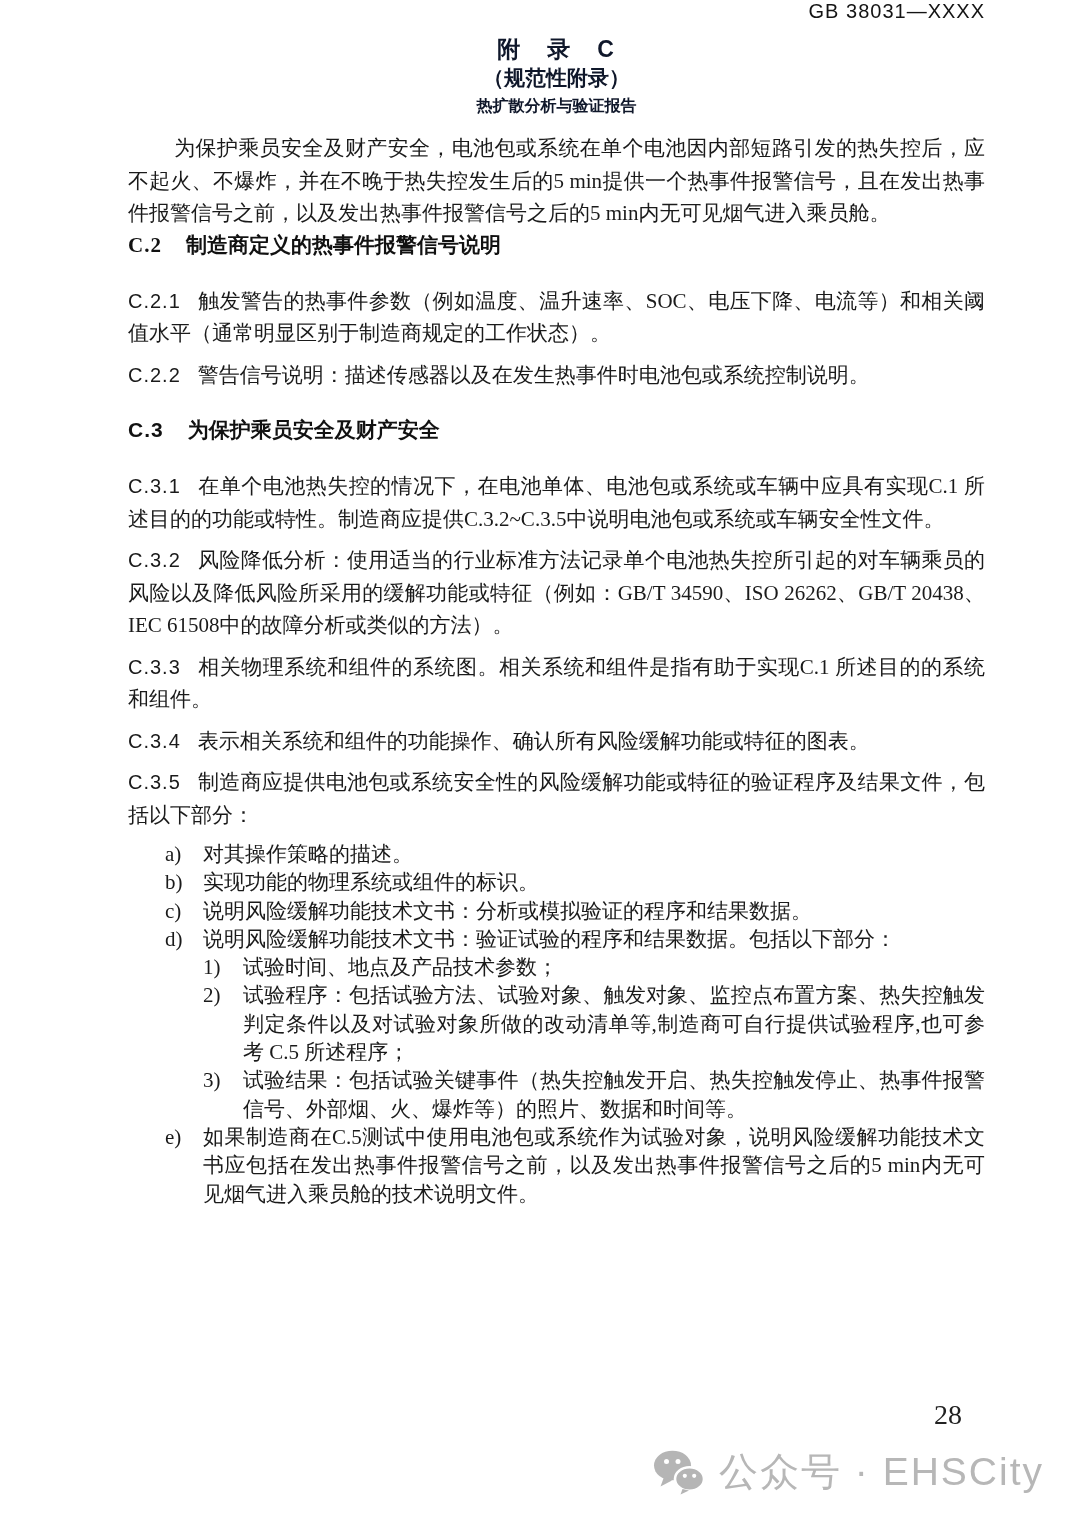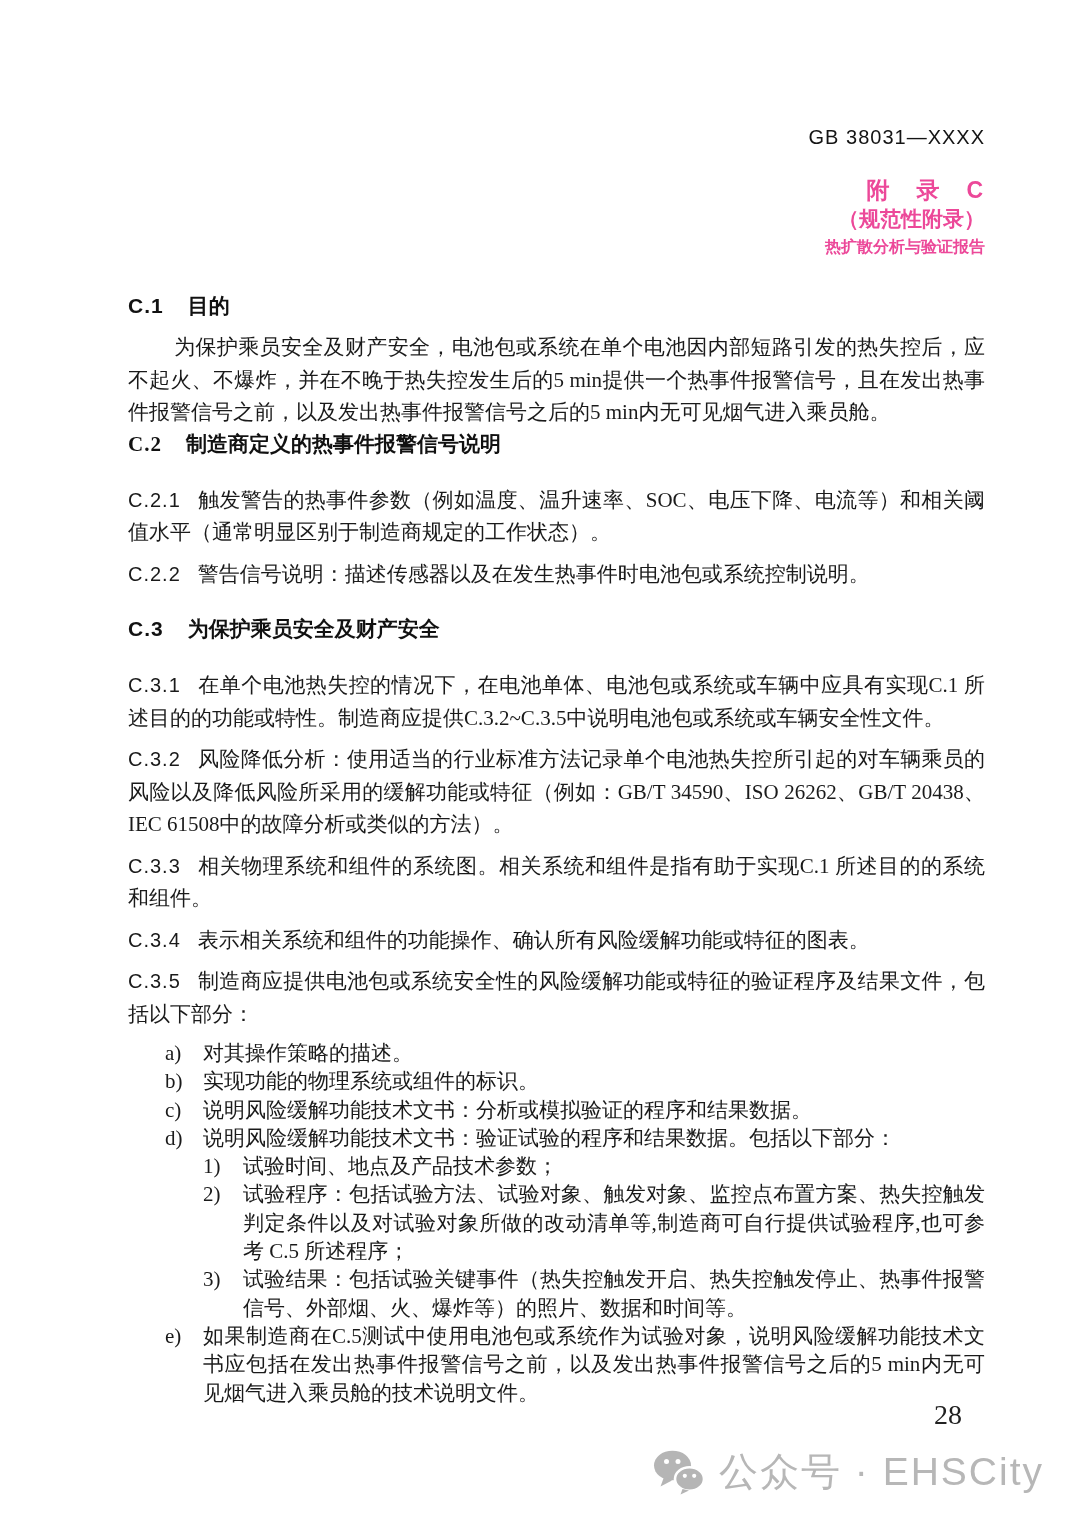--- a/index.html
+++ b/index.html
@@ -10,34 +10,33 @@
     font-family:"Liberation Serif","DejaVu Serif",serif;
     color:#1a1a1a;
     overflow:hidden;
   }
   .content{
     position:absolute;
     left:128px;right:95px;top:0;
   }
   
   .doc-code{
-    margin-top:126px;
     text-align:right;
     font-family:"Liberation Sans","DejaVu Sans",sans-serif;
     font-size:20px;
     letter-spacing:1px;
     color:#141414;
   }
   
   .title-block{
-    margin-top:26px;
-    text-align:right;
+    margin-top:11px;
+    text-align:center;
     font-family:"Liberation Sans","DejaVu Sans",sans-serif;
     font-weight:bold;
-    color:#ec4899;
+    color:#0f172a;
   }
   .title-block .t1{font-size:23px;line-height:30px;letter-spacing:2px;}
   .title-block .t2{font-size:21px;line-height:28px;}
   .title-block .t3{font-size:16px;line-height:28px;}
   
   .sec-heading{
     font-family:"Liberation Sans","DejaVu Sans",sans-serif;
     font-weight:bold;
     font-size:21px;
     color:#111;
@@ -115,23 +114,20 @@
   <div class="content">
 
     <div class="doc-code">GB 38031—XXXX</div>
 
     <div class="title-block">
       <div class="t1">附　录　C</div>
       <div class="t2">（规范性附录）</div>
       <div class="t3">热扩散分析与验证报告</div>
     </div>
 
-    <div class="sec-heading h-c1">
-      <span class="h-num">C.1</span><span>目的</span>
-    </div>
     <p class="body-p indent-p">为保护乘员安全及财产安全，电池包或系统在单个电池因内部短路引发的热失控后，应不起火、不爆炸，并在不晚于热失控发生后的5 min提供一个热事件报警信号，且在发出热事件报警信号之前，以及发出热事件报警信号之后的5 min内无可见烟气进入乘员舱。</p>
 
     <div class="sec-heading h-c2">
       <span class="h-num">C.2</span><span>制造商定义的热事件报警信号说明</span>
     </div>
     <p class="body-p clause-p first">
       <span class="c-num">C.2.1</span><span>触发警告的热事件参数（例如温度、温升速率、SOC、电压下降、电流等）和相关阈值水平（通常明显区别于制造商规定的工作状态）。</span>
     </p>
     <p class="body-p clause-p">
       <span class="c-num">C.2.2</span><span>警告信号说明：描述传感器以及在发生热事件时电池包或系统控制说明。</span>

